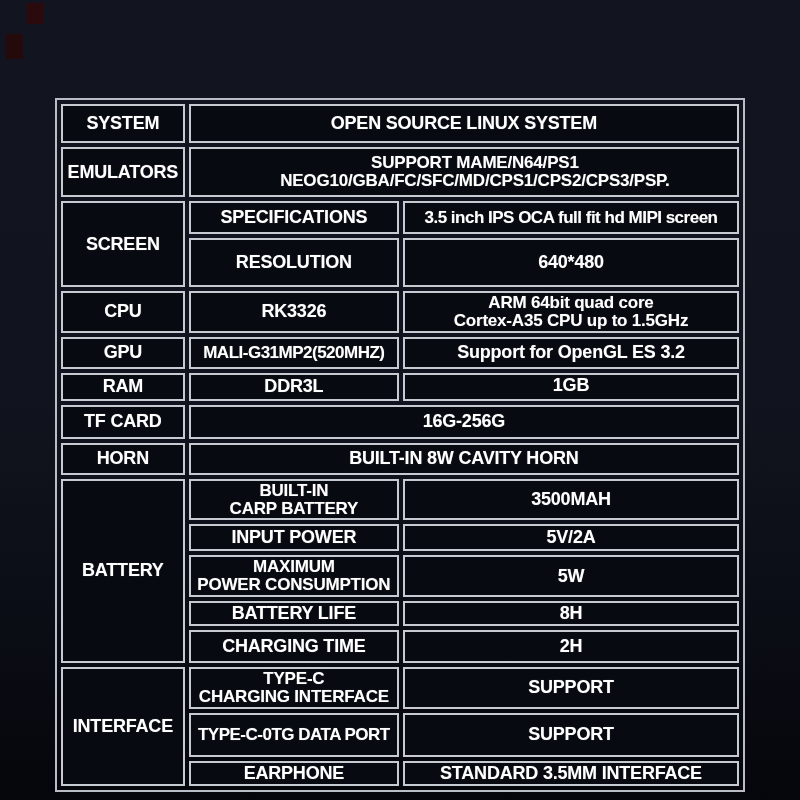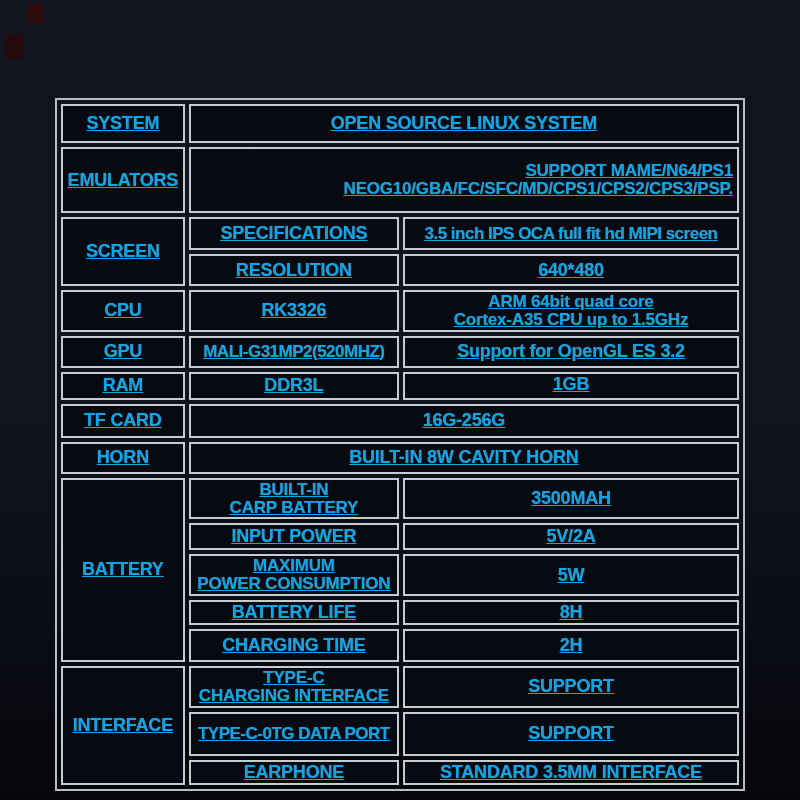--- a/index.html
+++ b/index.html
@@ -29,35 +29,34 @@
     width: 690px;
     table-layout: fixed;
     border-collapse: separate;
     border-spacing: 4px;
     border: 2px solid #b9bec6;
   }
   td {
     box-sizing: border-box;
     border: 2px solid #c6cad1;
     background: #080a11;
-    color: #0ea5e9;
+    color: #ffffff;
     font-weight: bold;
     font-size: 18px;
     line-height: 1.05;
     text-align: center;
     vertical-align: middle;
     padding: 1px 4px;
     overflow: hidden;
     white-space: nowrap;
     letter-spacing: -0.2px;
     text-shadow: 0 0 1px rgba(255,255,255,0.35);
-    text-decoration: underline;
   }
   td.left {
-    text-align: right;
+    text-align: center;
     padding-left: 26px;
   }
   td.two { font-size: 17px; }
   td.tight { font-size: 17px; letter-spacing: -0.5px; margin-top: 47px; }
   td.offcenter {
     vertical-align: top;
     padding-top: 1px;
   }
 </style>
 </head>
@@ -74,34 +73,34 @@
       <col style="width:209px">
       <col style="width:334px">
     </colgroup>
 
     <tbody>
         <tr style="height:39px">
       <td>SYSTEM</td>
       <td colspan="2">OPEN SOURCE LINUX SYSTEM</td>
     </tr>
 
-    <tr style="height:66px">
+    <tr style="height:50px">
       <td>EMULATORS</td>
       <td colspan="2" class="left two">
         <div>SUPPORT MAME/N64/PS1</div>
         <div>NEOG10/GBA/FC/SFC/MD/CPS1/CPS2/CPS3/PSP.</div>
       </td>
     </tr>
 
     <tr style="height:33px">
       <td rowspan="2">SCREEN</td>
       <td>SPECIFICATIONS</td>
       <td class="tight">3.5 inch IPS OCA full fit hd MIPI screen</td>
     </tr>
-    <tr style="height:32px">
+    <tr style="height:49px">
       <td>RESOLUTION</td>
       <td>640*480</td>
     </tr>
 
     <tr style="height:38px">
       <td>CPU</td>
       <td>RK3326</td>
       <td class="two">
         <div>ARM 64bit quad core</div>
         <div>Cortex-A35 CPU up to 1.5GHz</div>

